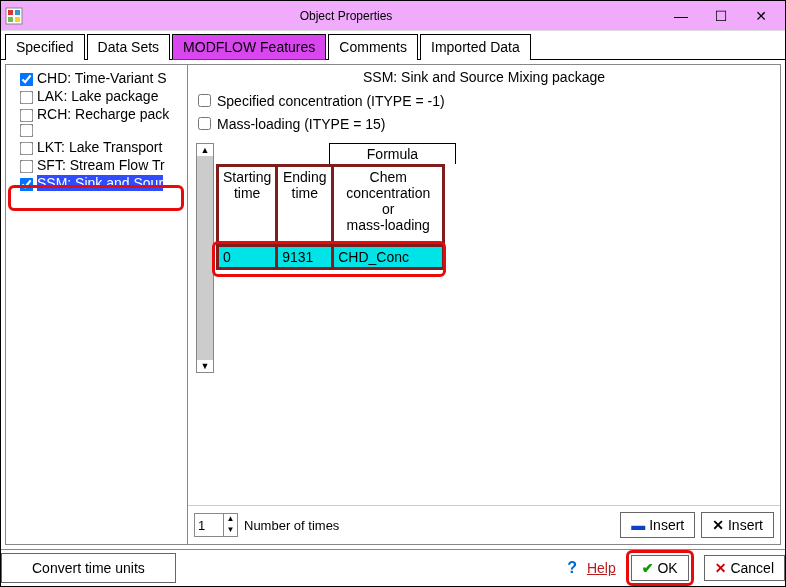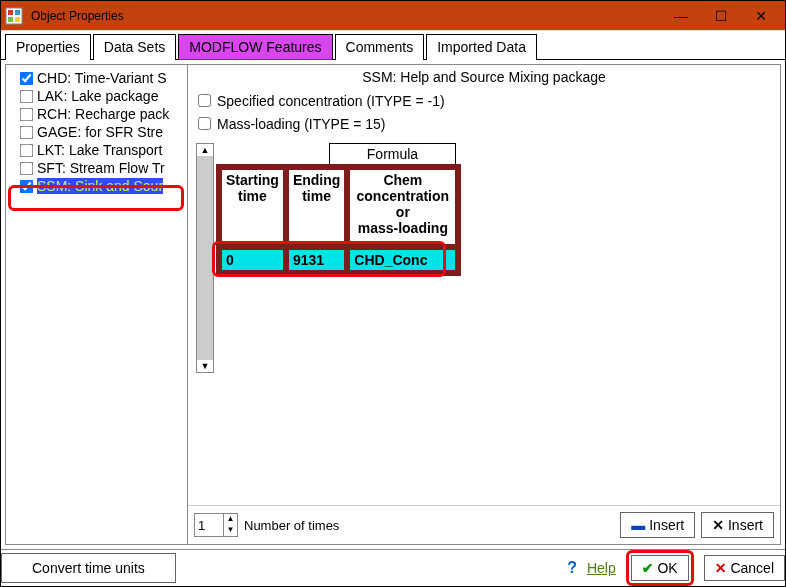--- a/index.html
+++ b/index.html
@@ -9,25 +9,26 @@
     font-size: 13px;
     background: #fff;
     width: 786px;
     height: 587px;
     border: 1px solid #000;
     display: flex;
     flex-direction: column;
   }
   .titlebar {
     height: 30px;
-    background: #c2410c;
+    background: #f0abfc;
     border-bottom: 1px solid #ddd;
     display: flex;
     align-items: center;
     padding: 0 4px;
+    text-align: center;
   }
   .titlebar .icon { width: 18px; height: 18px; margin-right: 8px; display:inline-flex; align-items:center; justify-content:center }
   .titlebar .title { flex: 1; font-size: 12px; }
   .winbtn { width: 40px; height: 28px; display:flex; align-items:center; justify-content:center; font-size:14px }
   .tabbar { display: flex; border-bottom: 1px solid #000; padding: 2px 4px 0 4px; gap:0 }
   .tab {
     border: 1px solid #000;
     border-bottom: none;
     padding: 4px 10px;
     margin-right: 2px;
@@ -38,45 +39,45 @@
   }
   .tab.active { background: #d946ef; z-index: 2; border-bottom: 1px solid #6d28d9; }
   .main { flex: 1; display: flex; border: 1px solid #888; margin: 4px; }
   .tree {
     width: 182px;
     border-right: 1px solid #888;
     padding: 4px 0 4px 6px;
     overflow: hidden;
     white-space: nowrap;
   }
-  .tree-item { display: flex; align-items: center; padding: 1px 0; font-size: 14px; position:relative }
+  .tree-item { display: flex; align-items: flex-end; padding: 1px 0; font-size: 14px; position:relative }
   .tree-item input[type=checkbox] { margin: 0 4px 0 8px; transform: scale(1.05) }
-  .tree-item.selected span { background: #2f4dff; color: #bef264; }
+  .tree-item.selected span { background: #2f4dff; color: #ffffff; }
   .highlight-box { position:absolute; border:3px solid #e80b0b; border-radius:6px; pointer-events:none }
   .content { flex: 1; display: flex; flex-direction: column; }
   .content-header { text-align: center; padding: 4px; font-size: 14px }
   .chk-line { display:flex; align-items:center; padding:2px 6px; font-size:14px }
   .chk-line input { margin-right: 6px }
   .table-area { position:relative; padding: 8px; display:flex }
   .vscroll { width: 18px; height: 230px; border:1px solid #888; display:flex; flex-direction:column; align-items:center; justify-content:space-between; font-size:9px; padding:1px 0; margin-right:2px }
   .vscroll .thumb { flex:1; background:#ccc; width:16px; margin:1px 0 }
   table.grid { border-collapse: collapse; }
-  table.grid th, table.grid td { border: 6px solid #7f1d1d; padding: 2px 4px; font-weight: bold; font-size:14px; vertical-align:top }
+  table.grid th, table.grid td { border: 3px solid #7f1d1d; padding: 2px 4px; font-weight: normal; font-size:14px; vertical-align:top }
   table.grid th { background: #fff; text-align:center }
   table.grid td { background: #00e4e8; }
   .formula-label { border:1px solid #000; border-bottom:none; font-size:14px; text-align:center; padding:2px 0 }
   .footer-controls { display:flex; align-items:center; padding:6px; gap:6px; border-top:1px solid #ccc }
   .spin { display:inline-flex; border:1px solid #888; height:24px }
   .spin input { width:28px; border:none; text-align:left; padding:0 3px; font-size:13px }
   .spin .arrows { width:14px; display:flex; flex-direction:column }
   .spin .arrows div { flex:1; font-size:8px; text-align:center; border-left:1px solid #888 }
   .btn { border:1px solid #666; background:#fff; padding:4px 10px; font-size:14px; display:inline-flex; align-items:center; gap:4px }
   .bottom-bar { display:flex; align-items:center; gap:10px; border-top:1px solid #888 }
   .bottom-bar .spacer { flex:1 }
-  .help-link { color:#4d7c0f; text-decoration:underline; font-size:14px }
+  .help-link { color:#b91c1c; text-decoration:underline; font-size:14px }
   .ok-highlight { border:3px solid #e80b0b; border-radius:6px; padding:2px }
   .row-highlight { position:absolute; border:3px solid #e80b0b; border-radius:6px; pointer-events:none }
   svg.appicon { width:18px; height:18px }
 </style>
 </head>
 <body>
 
 <div class="titlebar">
   <span class="icon">
     <svg class="appicon" viewBox="0 0 18 18">
@@ -87,21 +88,21 @@
         <rect x="10" y="10" width="5" height="5" fill="#fc3"></rect>
       </svg>
   </span>
   <span class="title">Object Properties</span>
   <div class="winbtn">—</div>
   <div class="winbtn">☐</div>
   <div class="winbtn">✕</div>
 </div>
 
 <div class="tabbar">
-  <div class="tab"><span>Properties</span></div>
+  <div class="tab"><span>Specified</span></div>
   <div class="tab"><span>Data Sets</span></div>
   <div class="tab active"><span>MODFLOW Features</span></div>
   <div class="tab"><span>Comments</span></div>
   <div class="tab"><span>Imported Data</span></div>
 </div>
 
 <div class="main">
 
   <div class="tree" style="position:relative">
     <div class="tree-item">
@@ -111,39 +112,38 @@
     <div class="tree-item">
       <input type="checkbox" style="">
       <span>LAK: Lake package</span>
     </div>
     <div class="tree-item">
       <input type="checkbox" style="">
       <span>RCH: Recharge pack</span>
     </div>
     <div class="tree-item">
       <input type="checkbox" style="">
-      <span>GAGE: for SFR Stre</span>
     </div>
     <div class="tree-item">
       <input type="checkbox" style="">
       <span>LKT: Lake Transport</span>
     </div>
     <div class="tree-item">
       <input type="checkbox" style="">
       <span>SFT: Stream Flow Tr</span>
     </div>
     <div class="tree-item selected">
       <input type="checkbox" checked="" style="">
       <span>SSM: Sink and Sour</span>
     </div>
     <div class="highlight-box" style="left:2px; top:120px; width:176px; height:26px;"></div>
   </div>
 
   <div class="content">
-    <div class="content-header">SSM: Help and Source Mixing package</div>
+    <div class="content-header">SSM: Sink and Source Mixing package</div>
     <div class="chk-line">
       <input type="checkbox" style="">
       <span>Specified concentration (ITYPE = -1)</span>
     </div>
     <div class="chk-line">
       <input type="checkbox" style="">
       <span>Mass-loading (ITYPE = 15)</span>
     </div>
 
     <div class="table-area">

